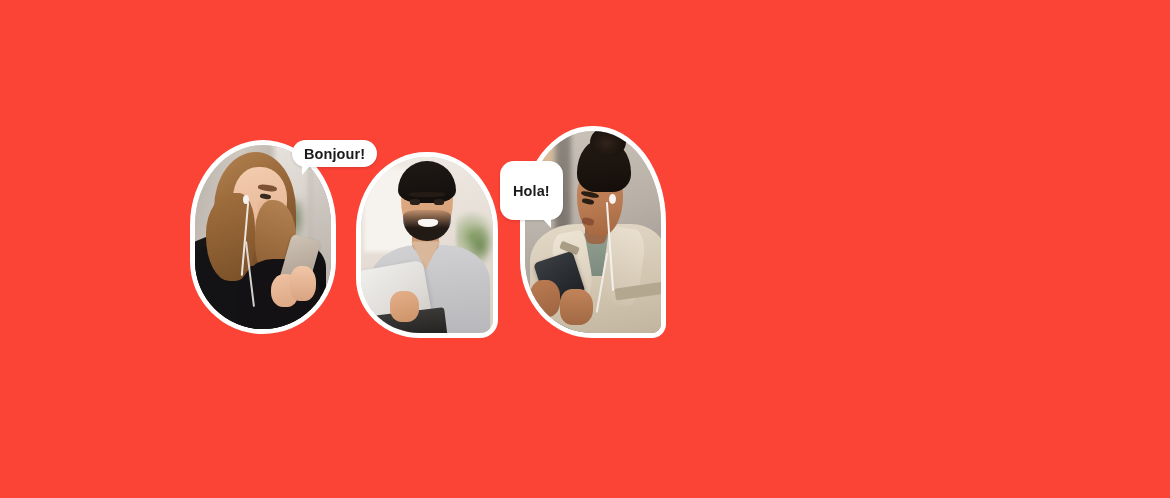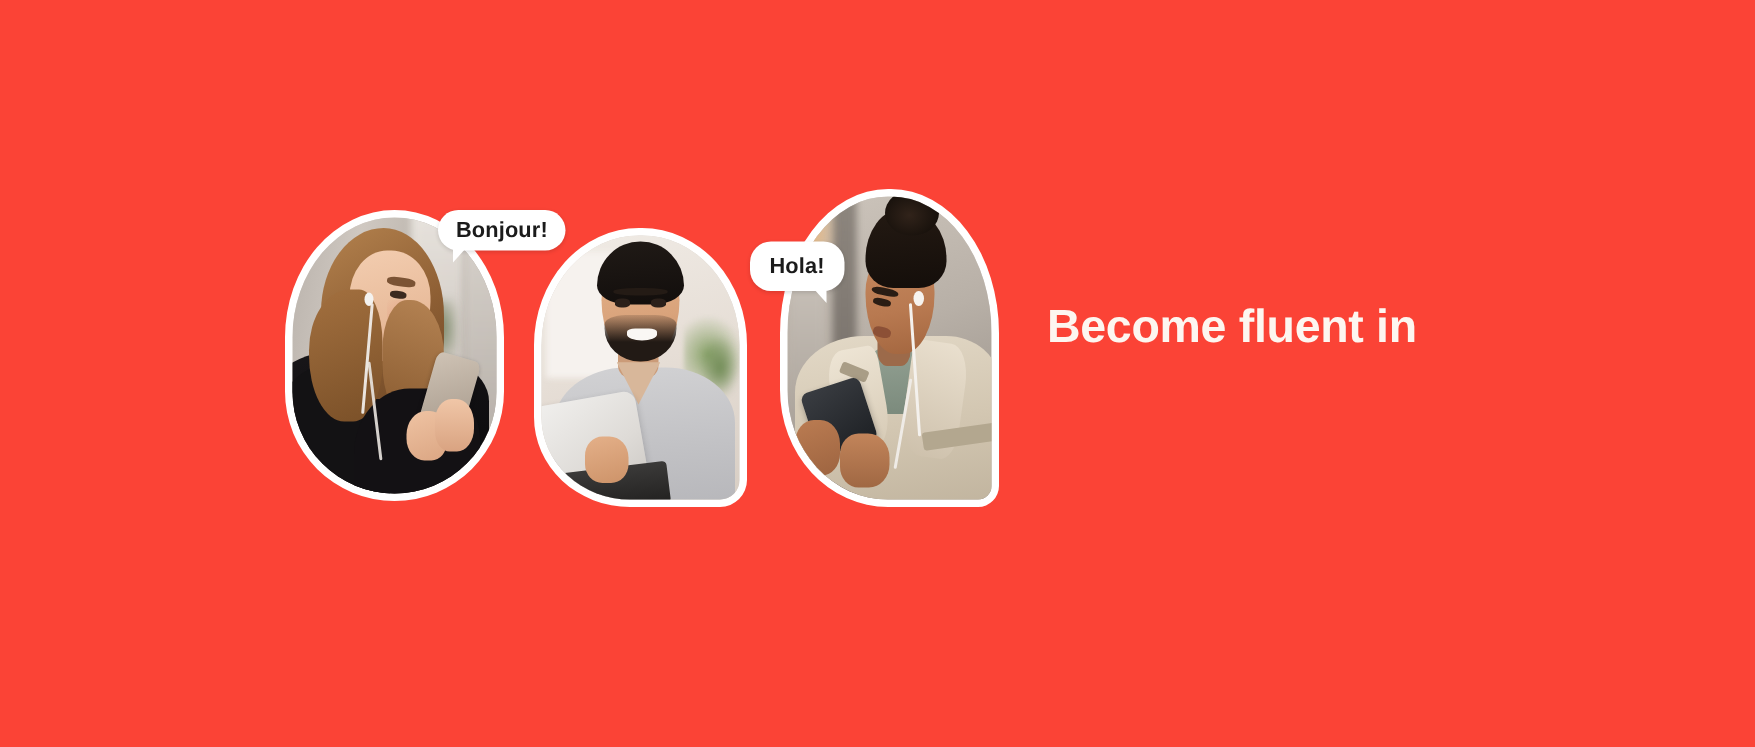--- a/index.html
+++ b/index.html
@@ -422,21 +422,21 @@
     left: 10px;
     bottom: -8px;
     border-left: 9px solid #ffffff;
     border-bottom: 10px solid transparent;
   }
 
   .bubble-hola {
     left: 312px;
     top: 35px;
     height: 27px;
-    padding: 3px 13px;
+    padding: 16px 13px;
     border-radius: 14px;
     font-size: 14.5px;
     letter-spacing: .1px;
   }
   .bubble-hola::after {
     right: 12px;
     bottom: -8px;
     border-right: 9px solid #ffffff;
     border-bottom: 10px solid transparent;
   }
@@ -547,16 +547,15 @@
       <span>Bonjour!</span>
     </div>
 
     <div class="bubble bubble-hola">
       <span>Hola!</span>
     </div>
 
   </div>
 
   <div class="headline">
-    <span class="line">Become fluent in</span>
   </div>
 
 </div>
 
 </body></html>

